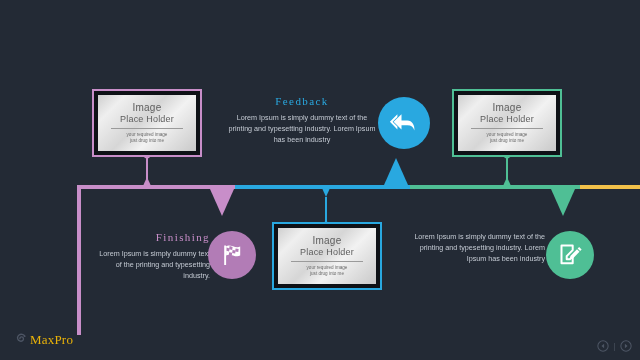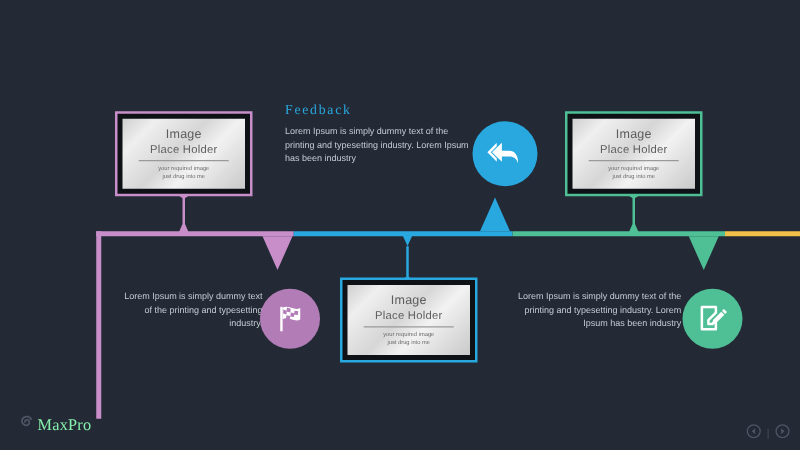--- a/index.html
+++ b/index.html
@@ -56,21 +56,21 @@
   .circ {
     position:absolute; border-radius:50%;
     display:flex; align-items:center; justify-content:center;
   }
   .circ svg { display:block; }
 
   
   .logo {
     position:absolute; left:14px; top:331px;
     display:flex; align-items:center; gap:3px;
-    color:#86efac;
+    color:#eab308;
   }
   .logo .lg-txt {
     font-size:13px; font-family:"Liberation Serif", serif;
     letter-spacing:.2px;
   }
   .nav { position:absolute; right:8px; top:338px; display:flex; align-items:center; gap:5px; }
   .nav .divider { width:1px; height:8px; background:#3c4450; }
 </style>
 </head>
 <body>
@@ -149,34 +149,35 @@
       <div class="ph">
         <div class="ph-t1">Image</div>
         <div class="ph-t2">Place Holder</div>
         <div class="ph-rule"></div>
         <div class="ph-sub">your required image</div>
         <div class="ph-sub">just drug into me</div>
       </div>
     </div>
   </div>
 
-  <div class="tblock" style="left:228px; top:82px; width:148px; text-align:left;">
+  <div class="tblock" style="left:228px; top:95px; width:148px; text-align:center;">
     <div class="ttl" style="color:#29a8e0;">Feedback</div>
     <div class="body">Lorem Ipsum is simply dummy text of the printing and typesetting industry. Lorem Ipsum has been industry</div>
   </div>
   <div class="circ" style="left:378px; top:97px; width:52px; height:52px; background:#29a8e0;">
     <span>
       <svg width="30" height="26" viewBox="0 0 30 26" fill="none">
         <path d="M12.5 4.2 L4.6 11.8 L12.5 19.4 L12.5 15.2 L18.4 15.2 C22.2 15.2 24.4 17.0 25.4 20.6 C25.8 15.0 23.0 10.6 18.4 10.6 L12.5 10.6 Z" fill="#ffffff"></path>
         <path d="M8.4 4.2 L0.9 11.8 L8.4 19.4 L8.4 16.6 L3.6 11.8 L8.4 7.0 Z" fill="#ffffff"></path>
       </svg>
     </span>
   </div>
 
   <div class="tblock" style="left:92px; top:231px; width:118px; text-align:right;">
+    <div class="ttl" style="color:#c88ec9;">Finishing</div>
     <div class="body">Lorem Ipsum is simply dummy text of the printing and typesetting industry.</div>
   </div>
   <div class="circ" style="left:208px; top:231px; width:48px; height:48px; background:#b27cb6;">
     <span>
       <svg width="28" height="28" viewBox="0 0 28 28" fill="none">
         <rect x="6.2" y="4.5" width="1.9" height="19.5" fill="#ffffff"></rect>
         <path d="M8.1 5.2 C12.5 2.6 17.5 8.0 22.2 5.4 L22.2 14.6 C17.5 17.2 12.5 11.8 8.1 14.4 Z" fill="#ffffff"></path>
         <path d="M11.6 5.0 l3.0 0.9 -0.4 3.0 -3.1 -0.7 z" fill="#b27cb6"></path>
         <path d="M17.6 7.5 l3.0 0.5 -0.3 3.0 -3.1 -0.4 z" fill="#b27cb6"></path>
         <path d="M14.6 9.0 l3.0 0.6 -0.4 3.0 -3.0 -0.5 z" fill="#b27cb6"></path>

